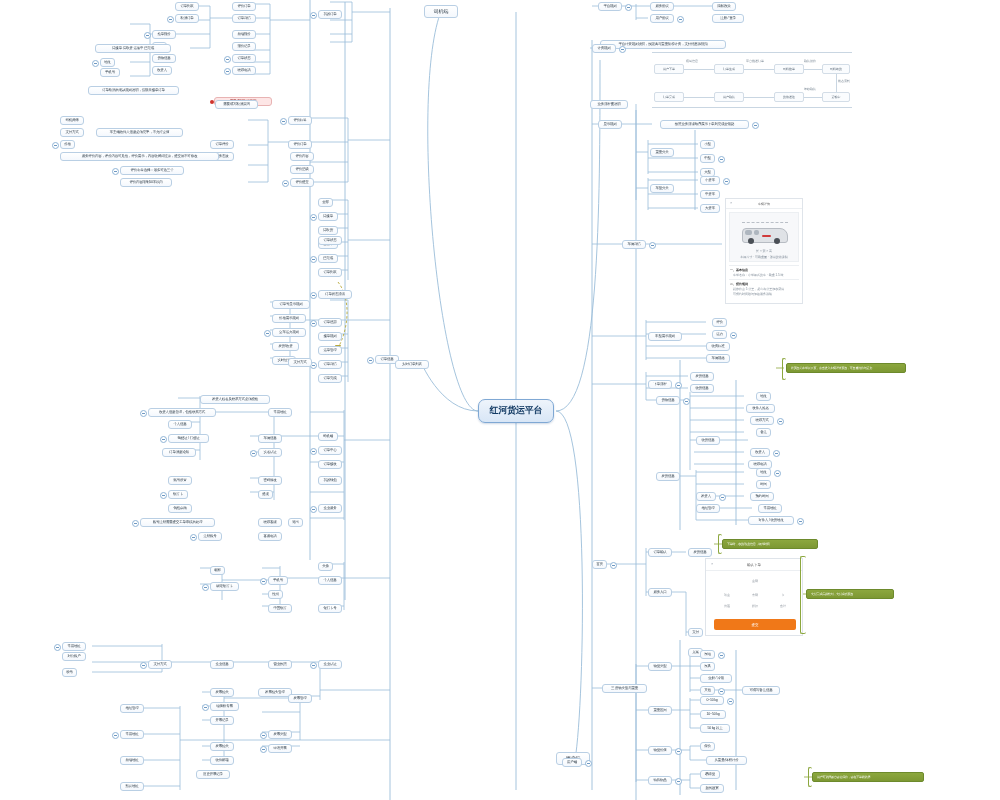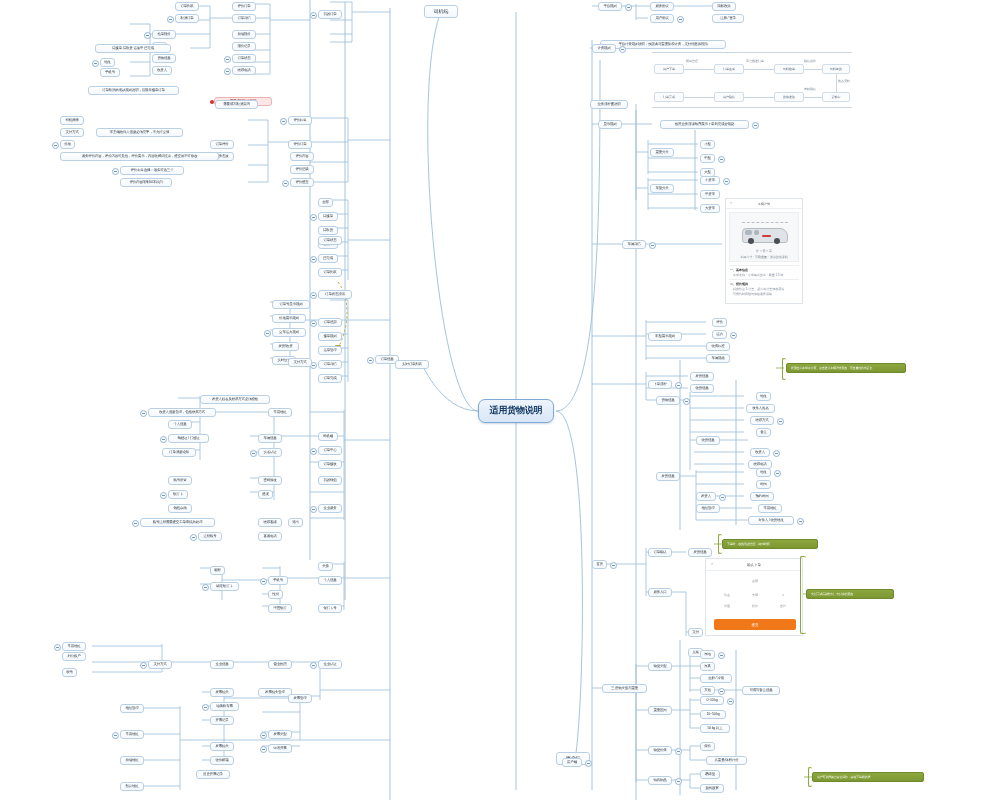--- a/index.html
+++ b/index.html
@@ -194,21 +194,21 @@
     <polygon points="338,352 335,345 341,345" fill="#b8a93a"></polygon>
 
     <g fill="none" stroke="#9bb152" stroke-width="0.9">
       <path d="M776,368 L784,368"></path>
       <path d="M714,544 L722,544"></path>
       <path d="M798,594 L806,594"></path>
       <path d="M804,777 L812,777"></path>
     </g>
   </svg>
 
-  <div class="node root t9" style="left:478px;top:399px;width:76px;height:24px;">适用货物说明</div>
+  <div class="node root t9" style="left:478px;top:399px;width:76px;height:24px;">红河货运平台</div>
 
   <div class="node t5" style="left:424px;top:5px;width:34px;height:13px;">司机端</div>
   <div class="node t5" style="left:556px;top:752px;width:34px;height:13px;">用户端</div>
 
   <div class="flow" style="left:652px;top:52px;width:200px;height:56px;">
     <div class="flow-rule" style="left:0;top:0;width:200px;"></div>
     <div class="flow-rule" style="left:0;top:55px;width:200px;"></div>
 
     <div class="flow-box t3" style="left:2px;top:12px;width:30px;height:10px;">用户下单</div>
     <div class="flow-box t3" style="left:62px;top:12px;width:30px;height:10px;">订单生成</div>

